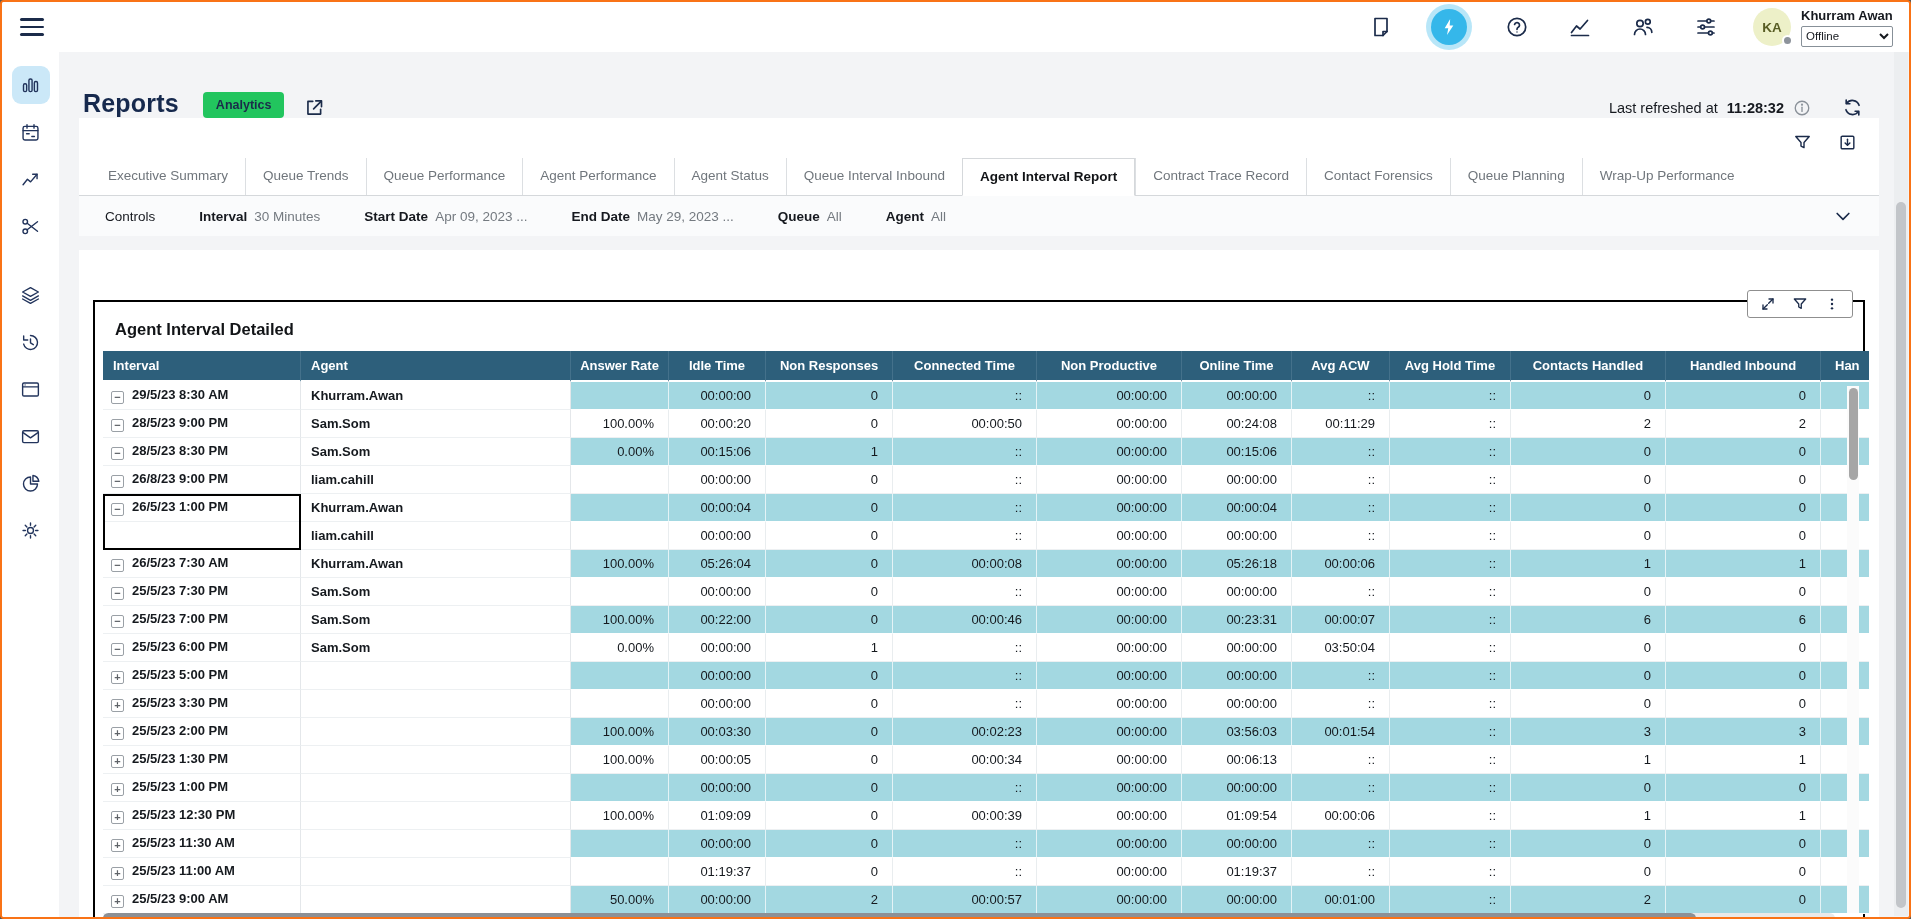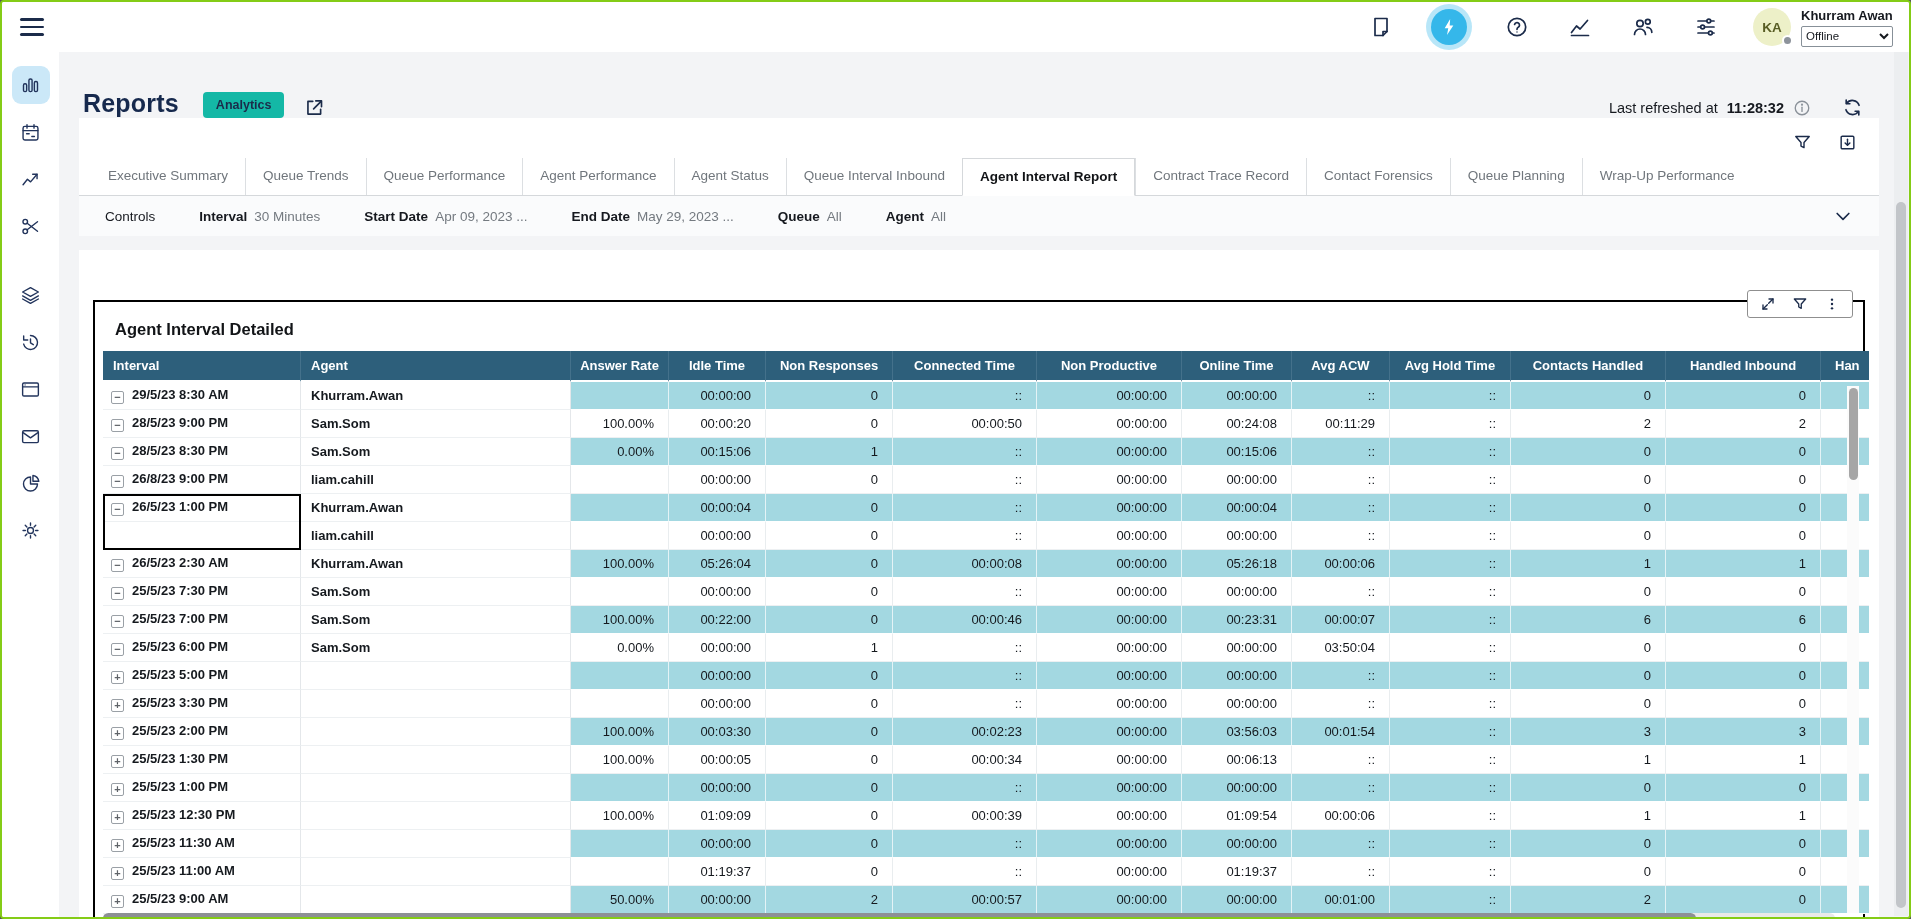--- a/index.html
+++ b/index.html
@@ -1,18 +1,18 @@
 <!DOCTYPE html>
 <html><head>
 <meta charset="utf-8">
 <style>
   * { box-sizing: border-box; margin: 0; padding: 0; }
   html,body { width:1911px; height:919px; overflow:hidden; }
   body { font-family:"Liberation Sans","DejaVu Sans",sans-serif; background:#555; }
-  .window { width:1911px; height:919px; border:2px solid #84cc16; border-radius:4px; background:#fff; overflow:hidden; display:flex; flex-direction:column; }
+  .window { width:1911px; height:919px; border:2px solid #f97316; border-radius:4px; background:#fff; overflow:hidden; display:flex; flex-direction:column; }
 
   
   .topbar { height:50px; background:#fff; display:flex; align-items:center; padding:0 16px 0 18px; flex:none; }
   .hamburger { width:24px; height:18px; display:flex; flex-direction:column; justify-content:space-between; cursor:pointer; }
   .hamburger span { display:block; height:2.6px; background:#1b2b4a; border-radius:2px; }
   .topbar-right { margin-left:auto; display:flex; align-items:center; }
   .tb-icons { display:flex; align-items:center; gap:37px; margin-right:34px; }
   .tb-icon { width:26px; height:26px; color:#1b2b4a; display:flex; align-items:center; justify-content:center; cursor:pointer; position:relative; }
   .tb-icon svg { width:24px; height:24px; }
   .tb-icon.active { background:#35b7ea; border-radius:50%; width:36px; height:36px; box-shadow:0 0 0 5px rgba(53,183,234,.35); color:#fff; }
@@ -33,21 +33,21 @@
   .side-item.gap { margin-top:22px; }
   .main { flex:1; background:#f3f4f6; position:relative; min-width:0; display:flex; flex-direction:column; }
 
   
   .page-scroll { position:absolute; top:0; right:1px; bottom:1px; width:14px; background:#eceef0; z-index:9; }
   .page-thumb { position:absolute; left:2px; right:2px; top:150px; bottom:8px; background:#c2c5c9; border-radius:6px; }
 
   
   .page-header { height:66px; display:flex; align-items:flex-end; padding:6px 46px 0 24px; }
   .page-header h1 { font-size:25px; color:#16294d; letter-spacing:.2px; }
-  .badge { margin-left:24px; background:#14b8a6; color:#1b2b4a; font-size:12.5px; font-weight:bold; padding:6px 13px; border-radius:4px; }
+  .badge { margin-left:24px; background:#22c55e; color:#1b2b4a; font-size:12.5px; font-weight:bold; padding:6px 13px; border-radius:4px; }
   .ext-ic { margin-left:20px; width:21px; height:21px; color:#1b2b4a; cursor:pointer; }
   .ext-ic svg{ width:21px; height:21px; }
   .refresh-area { margin-left:auto; display:flex; align-items:center; font-size:14.5px; color:#16191f; gap:9px; }
   .refresh-area b { font-size:14.5px; }
   .ic-sm { width:18px; height:18px; color:#8a9199; cursor:pointer; } .ic-sm svg{ width:18px; height:18px; }
   .ic-refresh { width:21px; height:21px; color:#1b2b4a; margin-left:22px; cursor:pointer; } .ic-refresh svg{ width:21px; height:21px; }
 
   
   .card { margin:0 30px 0 20px; background:#fff; flex:none; }
   .card-tools { height:38px; display:flex; align-items:center; justify-content:flex-end; gap:26px; padding:10px 22px 0; }
@@ -463,21 +463,21 @@
                     <td class="m">::</td>
                     <td class="m">00:00:00</td>
                     <td class="m">00:00:00</td>
                     <td class="m">::</td>
                     <td class="m">::</td>
                     <td class="m">0</td>
                     <td class="m">0</td>
                     <td class="m"></td>
                   </tr>
                   <tr>
-                    <td class="c1"><span class="exp minus">−</span><span>26/5/23 2:30 AM</span></td>
+                    <td class="c1"><span class="exp minus">−</span><span>26/5/23 7:30 AM</span></td>
                     <td class="c2">Khurram.Awan</td>
                     <td class="m sh">100.00%</td>
                     <td class="m sh">05:26:04</td>
                     <td class="m sh">0</td>
                     <td class="m sh">00:00:08</td>
                     <td class="m sh">00:00:00</td>
                     <td class="m sh">05:26:18</td>
                     <td class="m sh">00:00:06</td>
                     <td class="m sh">::</td>
                     <td class="m sh">1</td>

